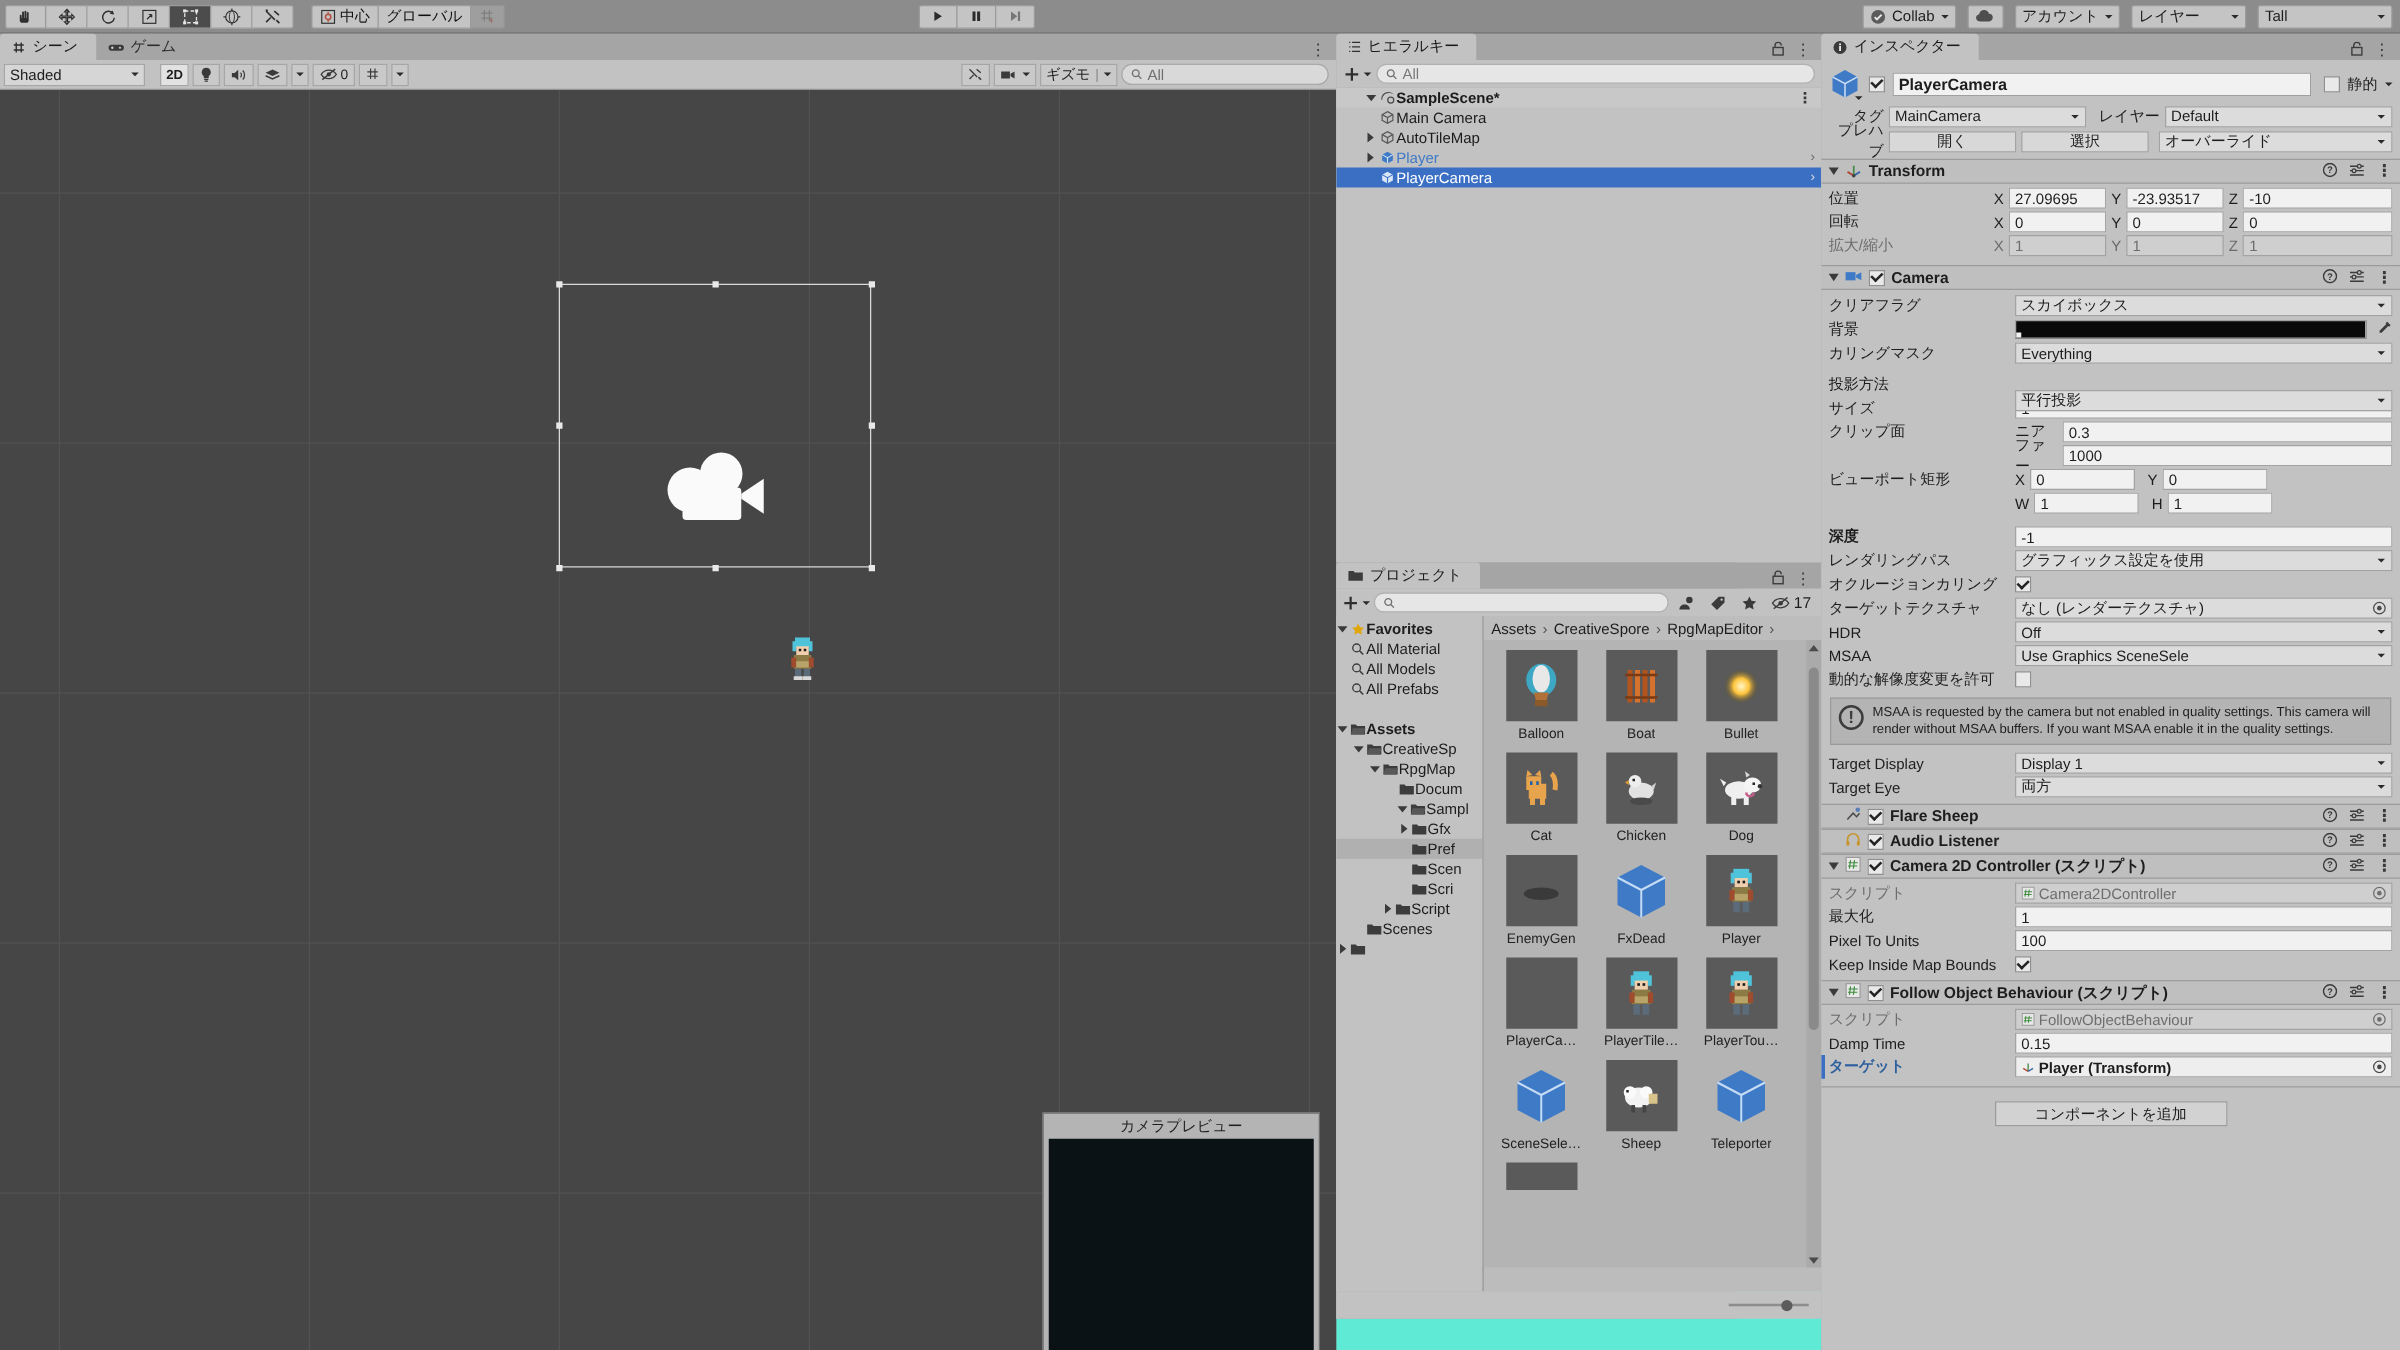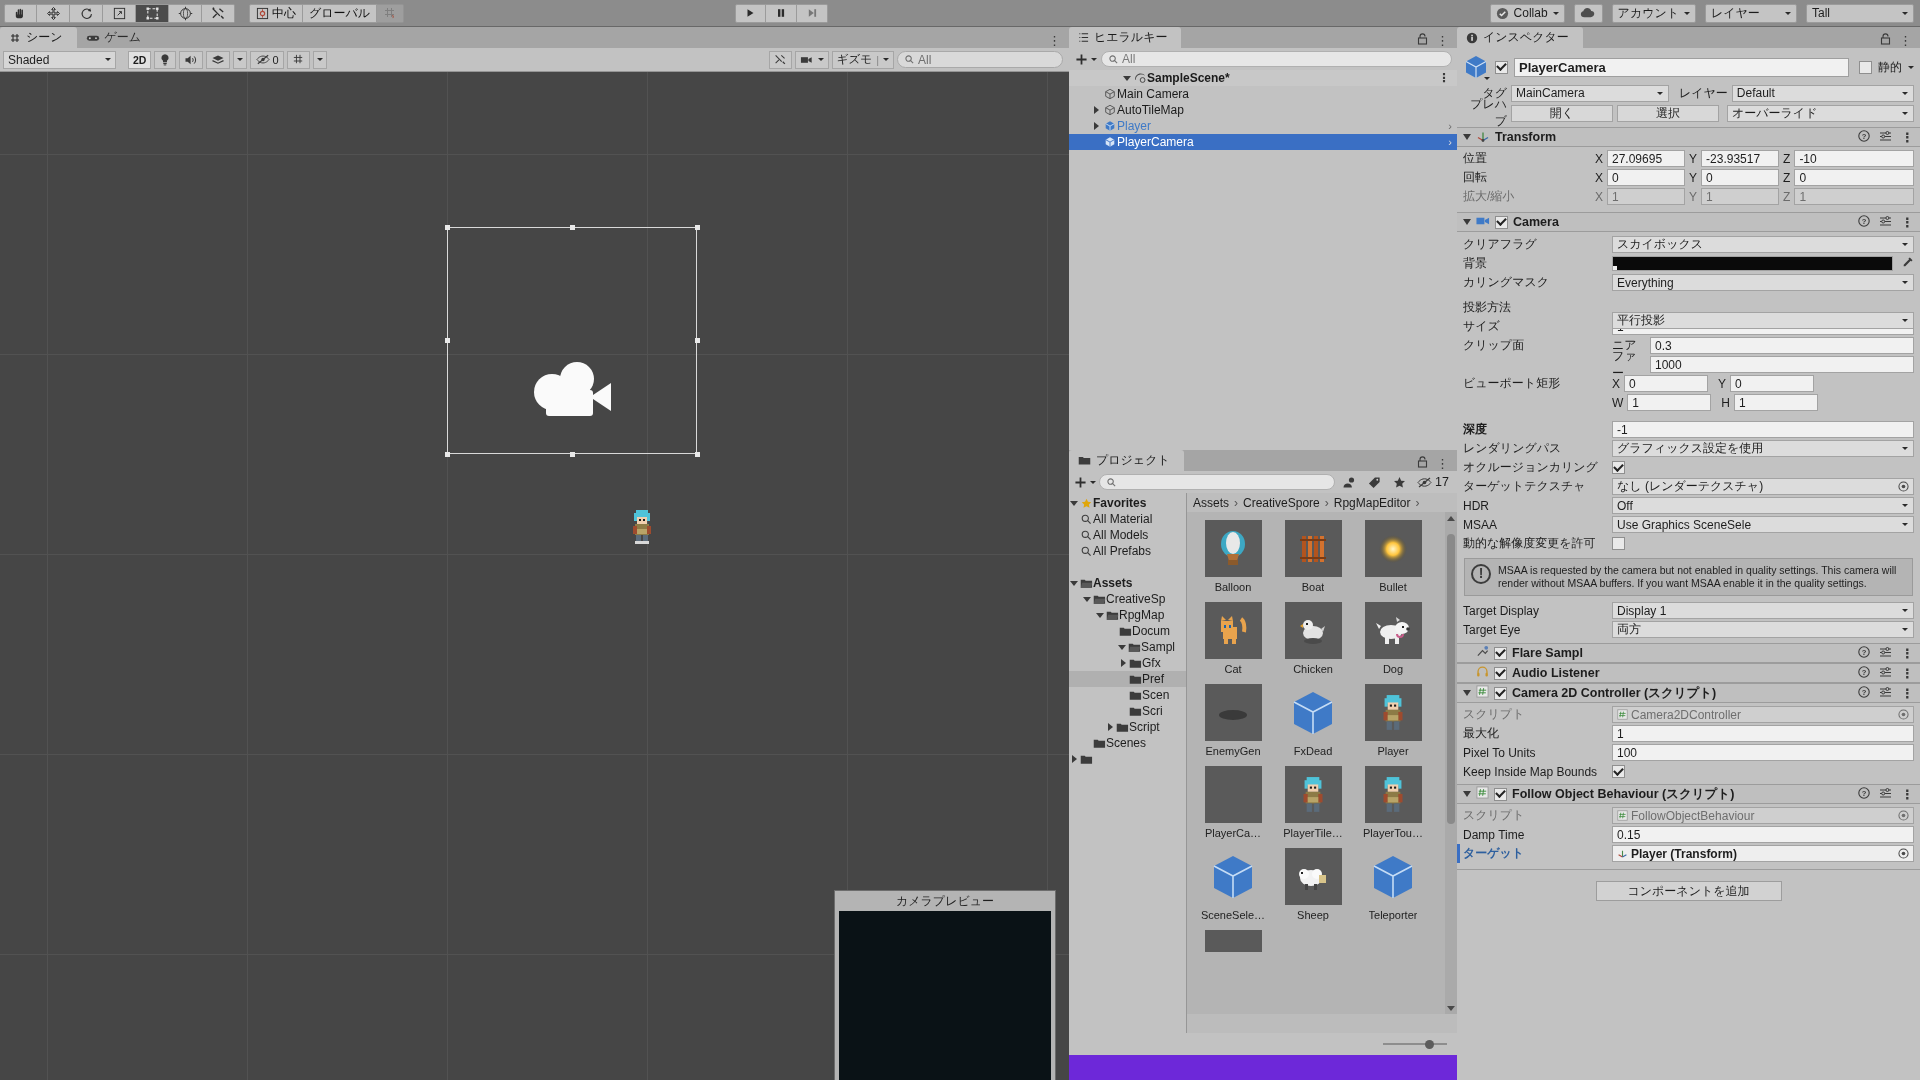--- a/index.html
+++ b/index.html
@@ -2,21 +2,21 @@
 <html><head>
 <meta charset="utf-8">
 <style>
   * { box-sizing: border-box; margin:0; padding:0; }
   html,body{
     width:1920px; height:1080px; overflow:hidden;
     font-family:"Liberation Sans","DejaVu Sans",sans-serif;
     font-size:12px; color:#1d1d1d; background:#c2c2c2;
     -webkit-font-smoothing:antialiased;
   }
-  #app{ width:1920px; height:1080px; position:relative; background:#6d28d9; }
+  #app{ width:1920px; height:1080px; position:relative; background:#5eead4; }
 
   
   .toolbar{
     position:absolute; left:0; top:0; width:1920px; height:27px;
     background:#8c8c8c; display:flex; align-items:center; padding:0 4px;
     border-bottom:1px solid #686868;
   }
   .tb-group{ display:flex; align-items:center; }
   .tb-btn{
     width:33px; height:19px; background:#c4c4c4; border:1px solid #9b9b9b;
@@ -504,21 +504,21 @@
       </div>
       <div class="hsearch">
         <svg width="9" height="9" viewBox="0 0 10 10">
             <circle cx="4" cy="4" r="3" fill="none" stroke="#6f6f6f" stroke-width="1.2"></circle>
             <path d="M6.3 6.3L9 9" stroke="#6f6f6f" stroke-width="1.2"></path>
           </svg>
         <span>All</span>
       </div>
     </div>
     <div id="hier-list">
-      <div class="hrow scene-row" style="background:#c8c8c8;padding-left:30px;">
+      <div class="hrow scene-row" style="background:#c8c8c8;">
         <span style="width:22px;"></span>
         <span class="twist">
             <span class="tri" style="border-top-width:5px;border-left-width:4px;border-right-width:4px;"></span>
           </span>
         <span class="hicon">
           <svg width="12" height="12" viewBox="0 0 12 12">
               <path d="M1 7.5C1 4 3.4 1.6 6.6 1.6c2 0 3.6.9 4.4 2.2-1-1-2.3-1.4-3.7-1.4C4 2.4 1.8 4.6 1.8 7.9z" fill="#4a4a4a"></path>
               <circle cx="8.6" cy="8" r="2.4" fill="none" stroke="#4a4a4a" stroke-width="1"></circle>
             </svg>
         </span>
@@ -1359,21 +1359,21 @@
 
       <div class="comp-header" style="margin-top:4px;">
         <span style="width:8px;"></span>
         <span>
           <svg width="13" height="13" viewBox="0 0 14 14">
               <path d="M2 11.5l5-5.5 3 3 2.5-3" stroke="#4a4a4a" stroke-width="1.3" fill="none"></path>
               <circle cx="11" cy="3" r="2" fill="#5a7fb5"></circle>
             </svg>
         </span>
         <span class="ck on"></span>
-        <span>Flare Sampl</span>
+        <span>Flare Sheep</span>
         <span class="righticons">
           <span>
             <svg width="12" height="12" viewBox="0 0 12 12">
                 <circle cx="6" cy="6" r="5.2" fill="none" stroke="#3b3b3b" stroke-width="1.1"></circle>
                 <text x="6" y="8.8" font-size="7.6" text-anchor="middle" fill="#3b3b3b" font-family="Liberation Sans">?</text>
               </svg>
           </span>
           <span>
             <svg width="13" height="12" viewBox="0 0 13 12">
                 <path d="M1 3h11M1 6.5h11M1 10h11" stroke="#3b3b3b" stroke-width="1.1"></path>

